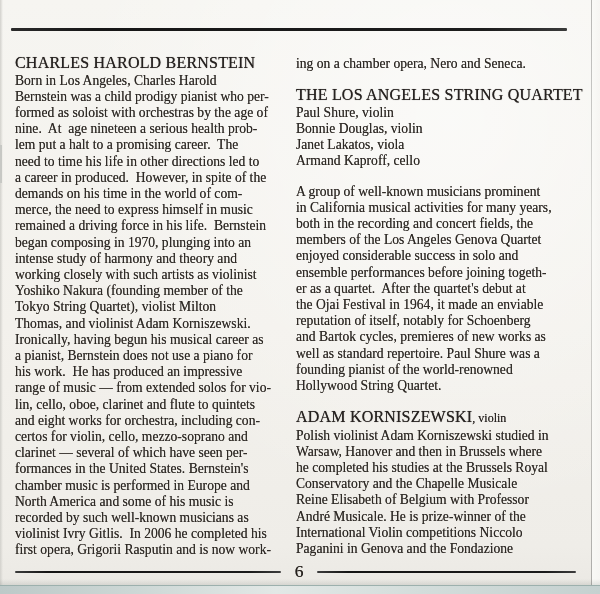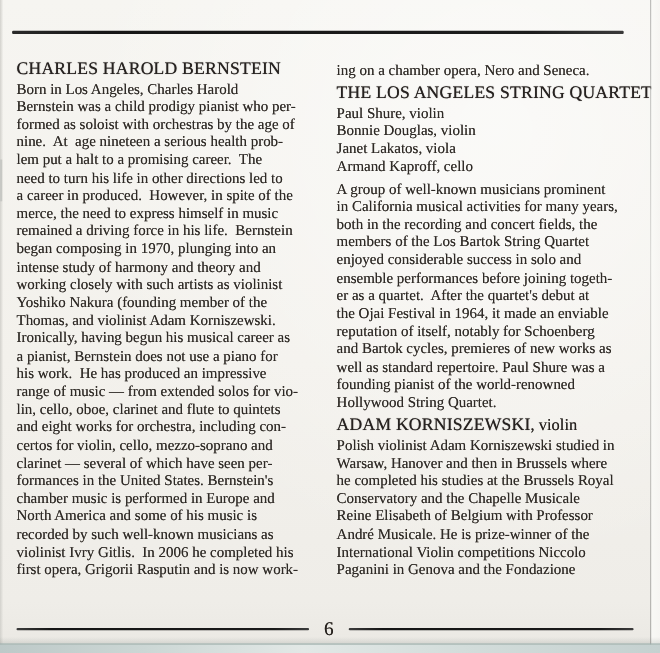--- a/index.html
+++ b/index.html
@@ -49,30 +49,30 @@
 
   
   .content { position:absolute; inset:0; filter:blur(0.25px); }
   .col {
     position:absolute; top:54px;
     color:#2e2a26;
     font-size:13.6px; line-height:16.2px;
     text-shadow:0 0 0.55px rgba(52,46,40,0.75);
   }
   .col-left  { left:15px;  width:282px; }
-  .col-right { left:306px; width:284px; top:56px; }
-  .block.gap { margin-top:4px; }
+  .col-right { left:296px; width:284px; top:56px; }
+  .block.gap { margin-top:14px; }
   .block.heading {
     font-size:16px; line-height:18.5px;
     color:#262220; letter-spacing:0.2px;
     text-shadow:0 0 0.7px rgba(40,34,30,0.85);
     white-space:pre;
   }
   .block.heading .suffix {
-    font-size:15px; letter-spacing:0;
+    font-size:12px; letter-spacing:0;
     text-shadow:0 0 0.55px rgba(52,46,40,0.75);
   }
   .line { white-space:pre; }
 
   
   .footer {
     position:absolute; left:15px; right:24px; top:561px; height:20px;
     display:flex; align-items:center;
   }
   .frule {
@@ -96,28 +96,30 @@
 
   <div class="content">
     <div class="col col-left">
         <div class="block heading"><span>CHARLES HAROLD BERNSTEIN</span></div>
         <div class="block lines">
           <div class="line">Born in Los Angeles, Charles Harold</div>
           <div class="line">Bernstein was a child prodigy pianist who per-</div>
           <div class="line">formed as soloist with orchestras by the age of</div>
           <div class="line">nine.  At  age nineteen a serious health prob-</div>
           <div class="line">lem put a halt to a promising career.  The</div>
-          <div class="line">need to turn his life in other directions led to</div>
+          <div class="line">need to time his life in other directions led to</div>
           <div class="line">a career in produced.  However, in spite of the</div>
+          <div class="line">demands on his time in the world of com-</div>
           <div class="line">merce, the need to express himself in music</div>
           <div class="line">remained a driving force in his life.  Bernstein</div>
           <div class="line">began composing in 1970, plunging into an</div>
           <div class="line">intense study of harmony and theory and</div>
           <div class="line">working closely with such artists as violinist</div>
           <div class="line">Yoshiko Nakura (founding member of the</div>
+          <div class="line">Tokyo String Quartet), violist Milton</div>
           <div class="line">Thomas, and violinist Adam Korniszewski.</div>
           <div class="line">Ironically, having begun his musical career as</div>
           <div class="line">a pianist, Bernstein does not use a piano for</div>
           <div class="line">his work.  He has produced an impressive</div>
           <div class="line">range of music — from extended solos for vio-</div>
           <div class="line">lin, cello, oboe, clarinet and flute to quintets</div>
           <div class="line">and eight works for orchestra, including con-</div>
           <div class="line">certos for violin, cello, mezzo-soprano and</div>
           <div class="line">clarinet — several of which have seen per-</div>
           <div class="line">formances in the United States. Bernstein's</div>
@@ -136,21 +138,21 @@
         <div class="block lines">
           <div class="line">Paul Shure, violin</div>
           <div class="line">Bonnie Douglas, violin</div>
           <div class="line">Janet Lakatos, viola</div>
           <div class="line">Armand Kaproff, cello</div>
         </div>
         <div class="block lines gap">
           <div class="line">A group of well-known musicians prominent</div>
           <div class="line">in California musical activities for many years,</div>
           <div class="line">both in the recording and concert fields, the</div>
-          <div class="line">members of the Los Bartok String Quartet</div>
+          <div class="line">members of the Los Angeles Genova Quartet</div>
           <div class="line">enjoyed considerable success in solo and</div>
           <div class="line">ensemble performances before joining togeth-</div>
           <div class="line">er as a quartet.  After the quartet's debut at</div>
           <div class="line">the Ojai Festival in 1964, it made an enviable</div>
           <div class="line">reputation of itself, notably for Schoenberg</div>
           <div class="line">and Bartok cycles, premieres of new works as</div>
           <div class="line">well as standard repertoire. Paul Shure was a</div>
           <div class="line">founding pianist of the world-renowned</div>
           <div class="line">Hollywood String Quartet.</div>
         </div>

